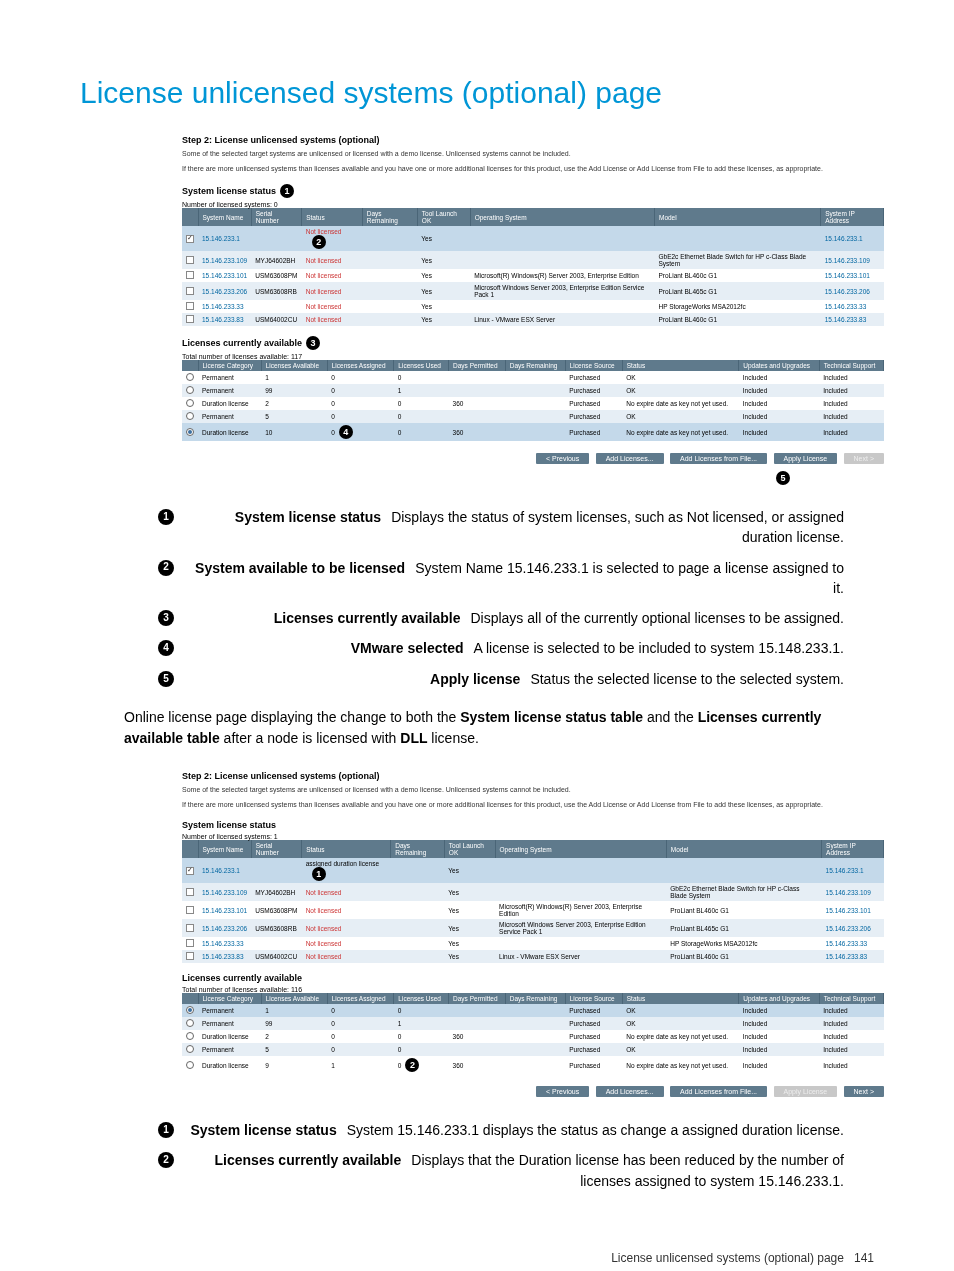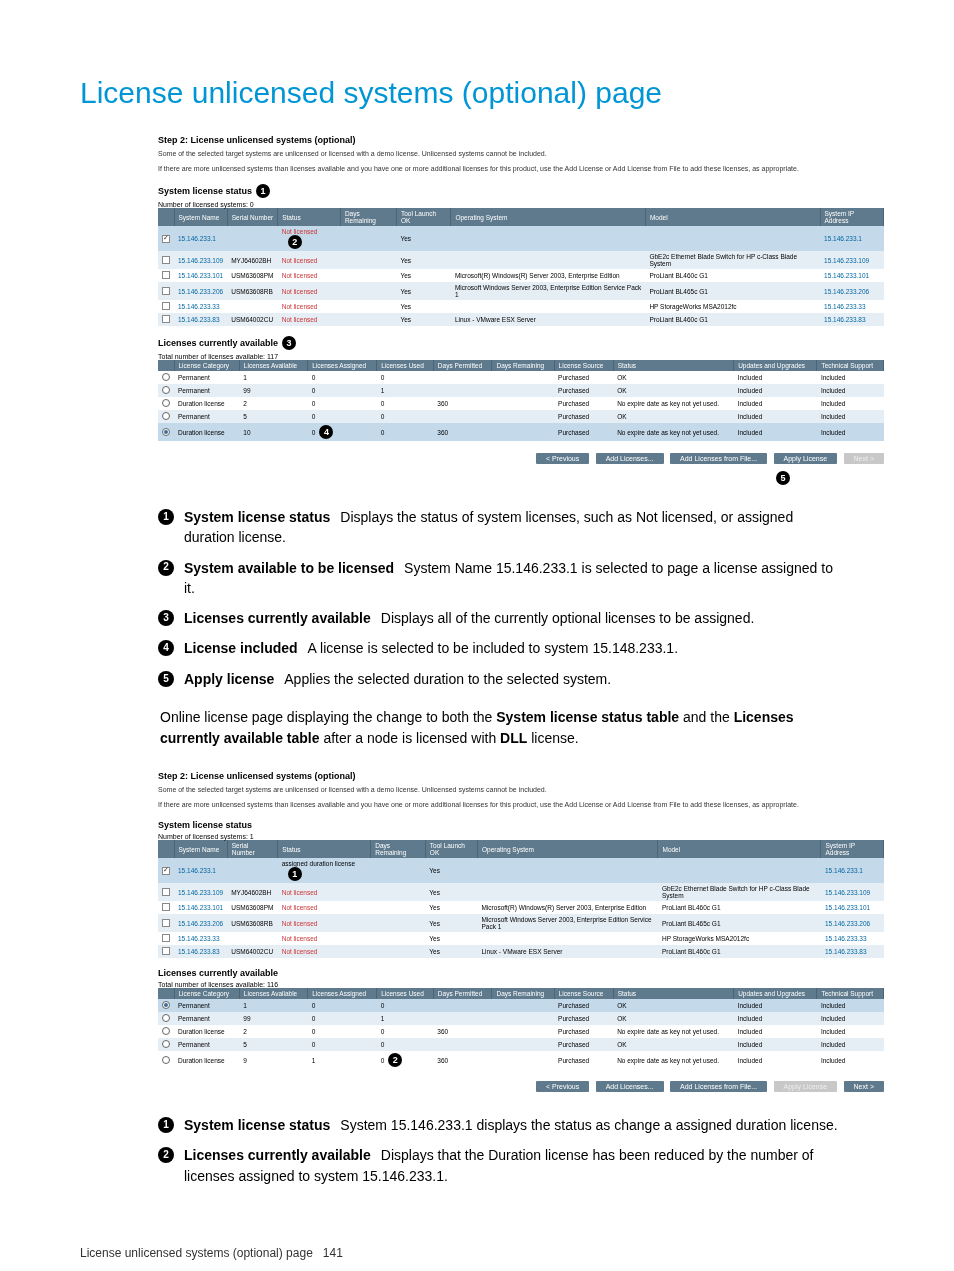--- a/index.html
+++ b/index.html
@@ -1,19 +1,19 @@
 <!DOCTYPE html>
 <html><head>
 <meta charset="utf-8">
 <style>
   * { box-sizing: border-box; margin: 0; padding: 0; }
   body { font-family: Arial, Helvetica, sans-serif; background: #fff; width: 954px; margin: 0 auto; color: #000; }
   .page { padding: 76px 70px 40px 80px; }
   h1 { font-family: Arial, sans-serif; font-weight: 300; font-size: 30px; color: #0096d6; margin-bottom: 25px; }
-  .screenshot-wrap { margin-left: 78px; margin-right: 0; margin-bottom: 22px; }
+  .screenshot-wrap { margin-left: 102px; margin-right: 0; margin-bottom: 22px; }
   .step-title { font-weight: bold; font-size: 9px; color: #000; margin-bottom: 4px; }
   .step-desc { font-size: 7px; color: #333; margin-bottom: 4px; line-height: 1.5; }
   .section-title { font-weight: bold; font-size: 9px; color: #000; margin-top: 10px; margin-bottom: 3px; display: flex; align-items: center; gap: 4px; }
   .count-line { font-size: 7px; color: #000; margin-bottom: 0; }
   table.data { width: 100%; border-collapse: collapse; font-size: 6.5px; }
   table.data thead th { background: #5f7a8c; color: #fff; text-align: left; padding: 2px 4px; font-weight: normal; border-right: 1px solid #4a6577; }
   table.data tbody td { padding: 2px 4px; border-bottom: 0; }
   table.data tbody tr:nth-child(even) { background: #e6eef5; }
   table.data tbody tr:nth-child(odd) { background: #fff; }
   table.data tbody tr.sel { background: #c4d9ea !important; }
@@ -24,24 +24,24 @@
   .radio-box.sel::after { content:""; position:absolute; inset:1px; border-radius:50%; background:#3b6fa0; }
   .not-licensed { color: #c33; }
   .ip-link { color: #0066a1; }
   .callout-circle { display:inline-flex; width:14px; height:14px; border-radius:50%; background:#000; color:#fff; font-size:9px; font-weight:bold; align-items:center; justify-content:center; flex-shrink:0; }
   .button-row { text-align:right; margin-top:6px; position:relative; }
   .btn { display:inline-block; background:#5f7a8c; color:#fff; font-size:7px; padding:2px 10px; margin-left:2px; border-radius:1px; }
   .btn.disabled { background:#c8c8c8; color:#eee; }
   .callout-list { margin: 14px 40px 18px 78px; }
   .callout-item { display:flex; gap:10px; margin-bottom:10px; align-items:flex-start; font-size:14px; line-height:1.45; }
   .callout-item .callout-circle { width:16px; height:16px; font-size:10px; margin-top:2px; }
-  .callout-item .body { flex:1; }
+  .callout-item .body { flex:1;text-align:right; }
   .callout-item .term { font-weight:bold; margin-right:10px; }
-  .between-text { font-size:14px; line-height:1.5; margin: 8px 40px 22px 80px; }
-  .footer { text-align:left; font-size:12px; color:#333; margin-top:60px; padding-right:10px; }
+  .between-text { font-size:14px; line-height:1.5; margin: 8px 40px 22px 44px; }
+  .footer { text-align:right; font-size:12px; color:#333; margin-top:60px; padding-right:10px; }
   .inline-callout { position:relative; display:inline-flex; align-items:center; }
 </style>
 </head>
 <body>
 
 <div class="page">
 
   <h1>License unlicensed systems (optional) page</h1>
 
   <div class="screenshot-wrap">
@@ -250,25 +250,25 @@
       <div class="callout-item">
         <span class="callout-circle">2</span>
         <div class="body"><span class="term">System available to be licensed</span><span>System Name 15.146.233.1 is selected to page a license assigned to it.</span></div>
       </div>
       <div class="callout-item">
         <span class="callout-circle">3</span>
         <div class="body"><span class="term">Licenses currently available</span><span>Displays all of the currently optional licenses to be assigned.</span></div>
       </div>
       <div class="callout-item">
         <span class="callout-circle">4</span>
-        <div class="body"><span class="term">License included</span><span>A license is selected to be included to system 15.148.233.1.</span></div>
+        <div class="body"><span class="term">VMware selected</span><span>A license is selected to be included to system 15.148.233.1.</span></div>
       </div>
       <div class="callout-item">
         <span class="callout-circle">5</span>
-        <div class="body"><span class="term">Apply license</span><span>Applies the selected duration to the selected system.</span></div>
+        <div class="body"><span class="term">Apply license</span><span>Status the selected license to the selected system.</span></div>
       </div>
     </div>
 
   <p class="between-text">
     <span>Online license page displaying the change to both the </span><b>System license status table</b><span> and the </span><b>Licenses currently available table</b><span> after a node is licensed with </span><b>DLL</b><span> license.</span>
   </p>
 
   <div class="screenshot-wrap">
     <div class="step-title">Step 2: License unlicensed systems (optional)</div>
     <div class="step-desc">Some of the selected target systems are unlicensed or licensed with a demo license. Unlicensed systems cannot be included.</div>

